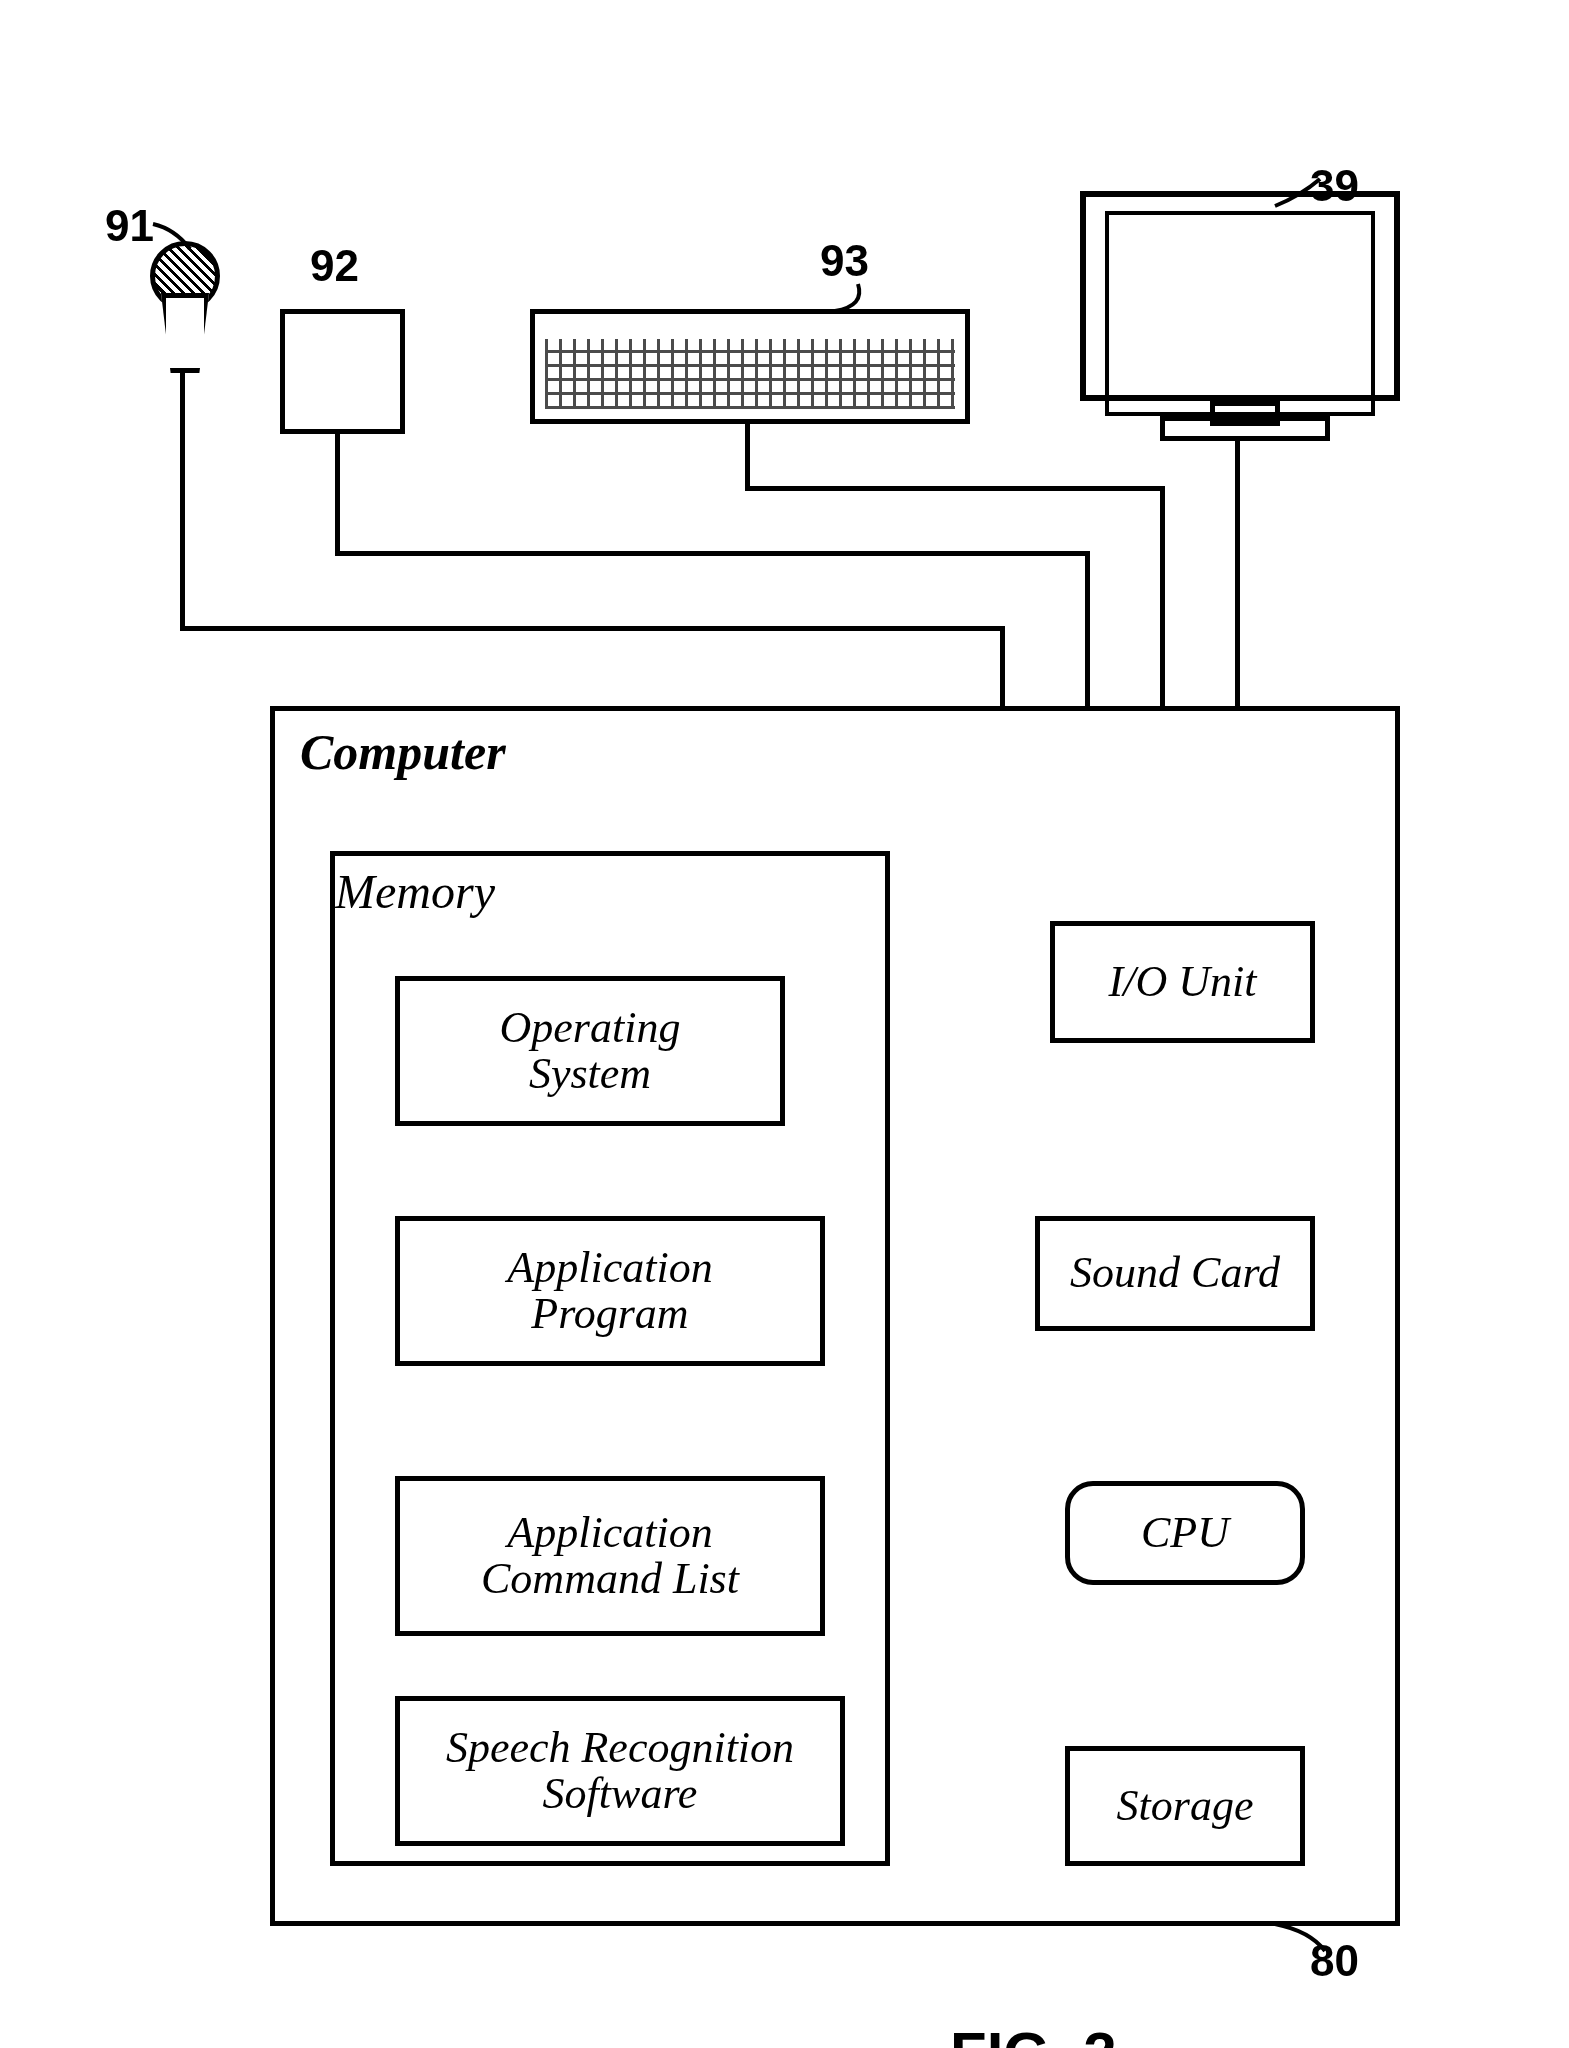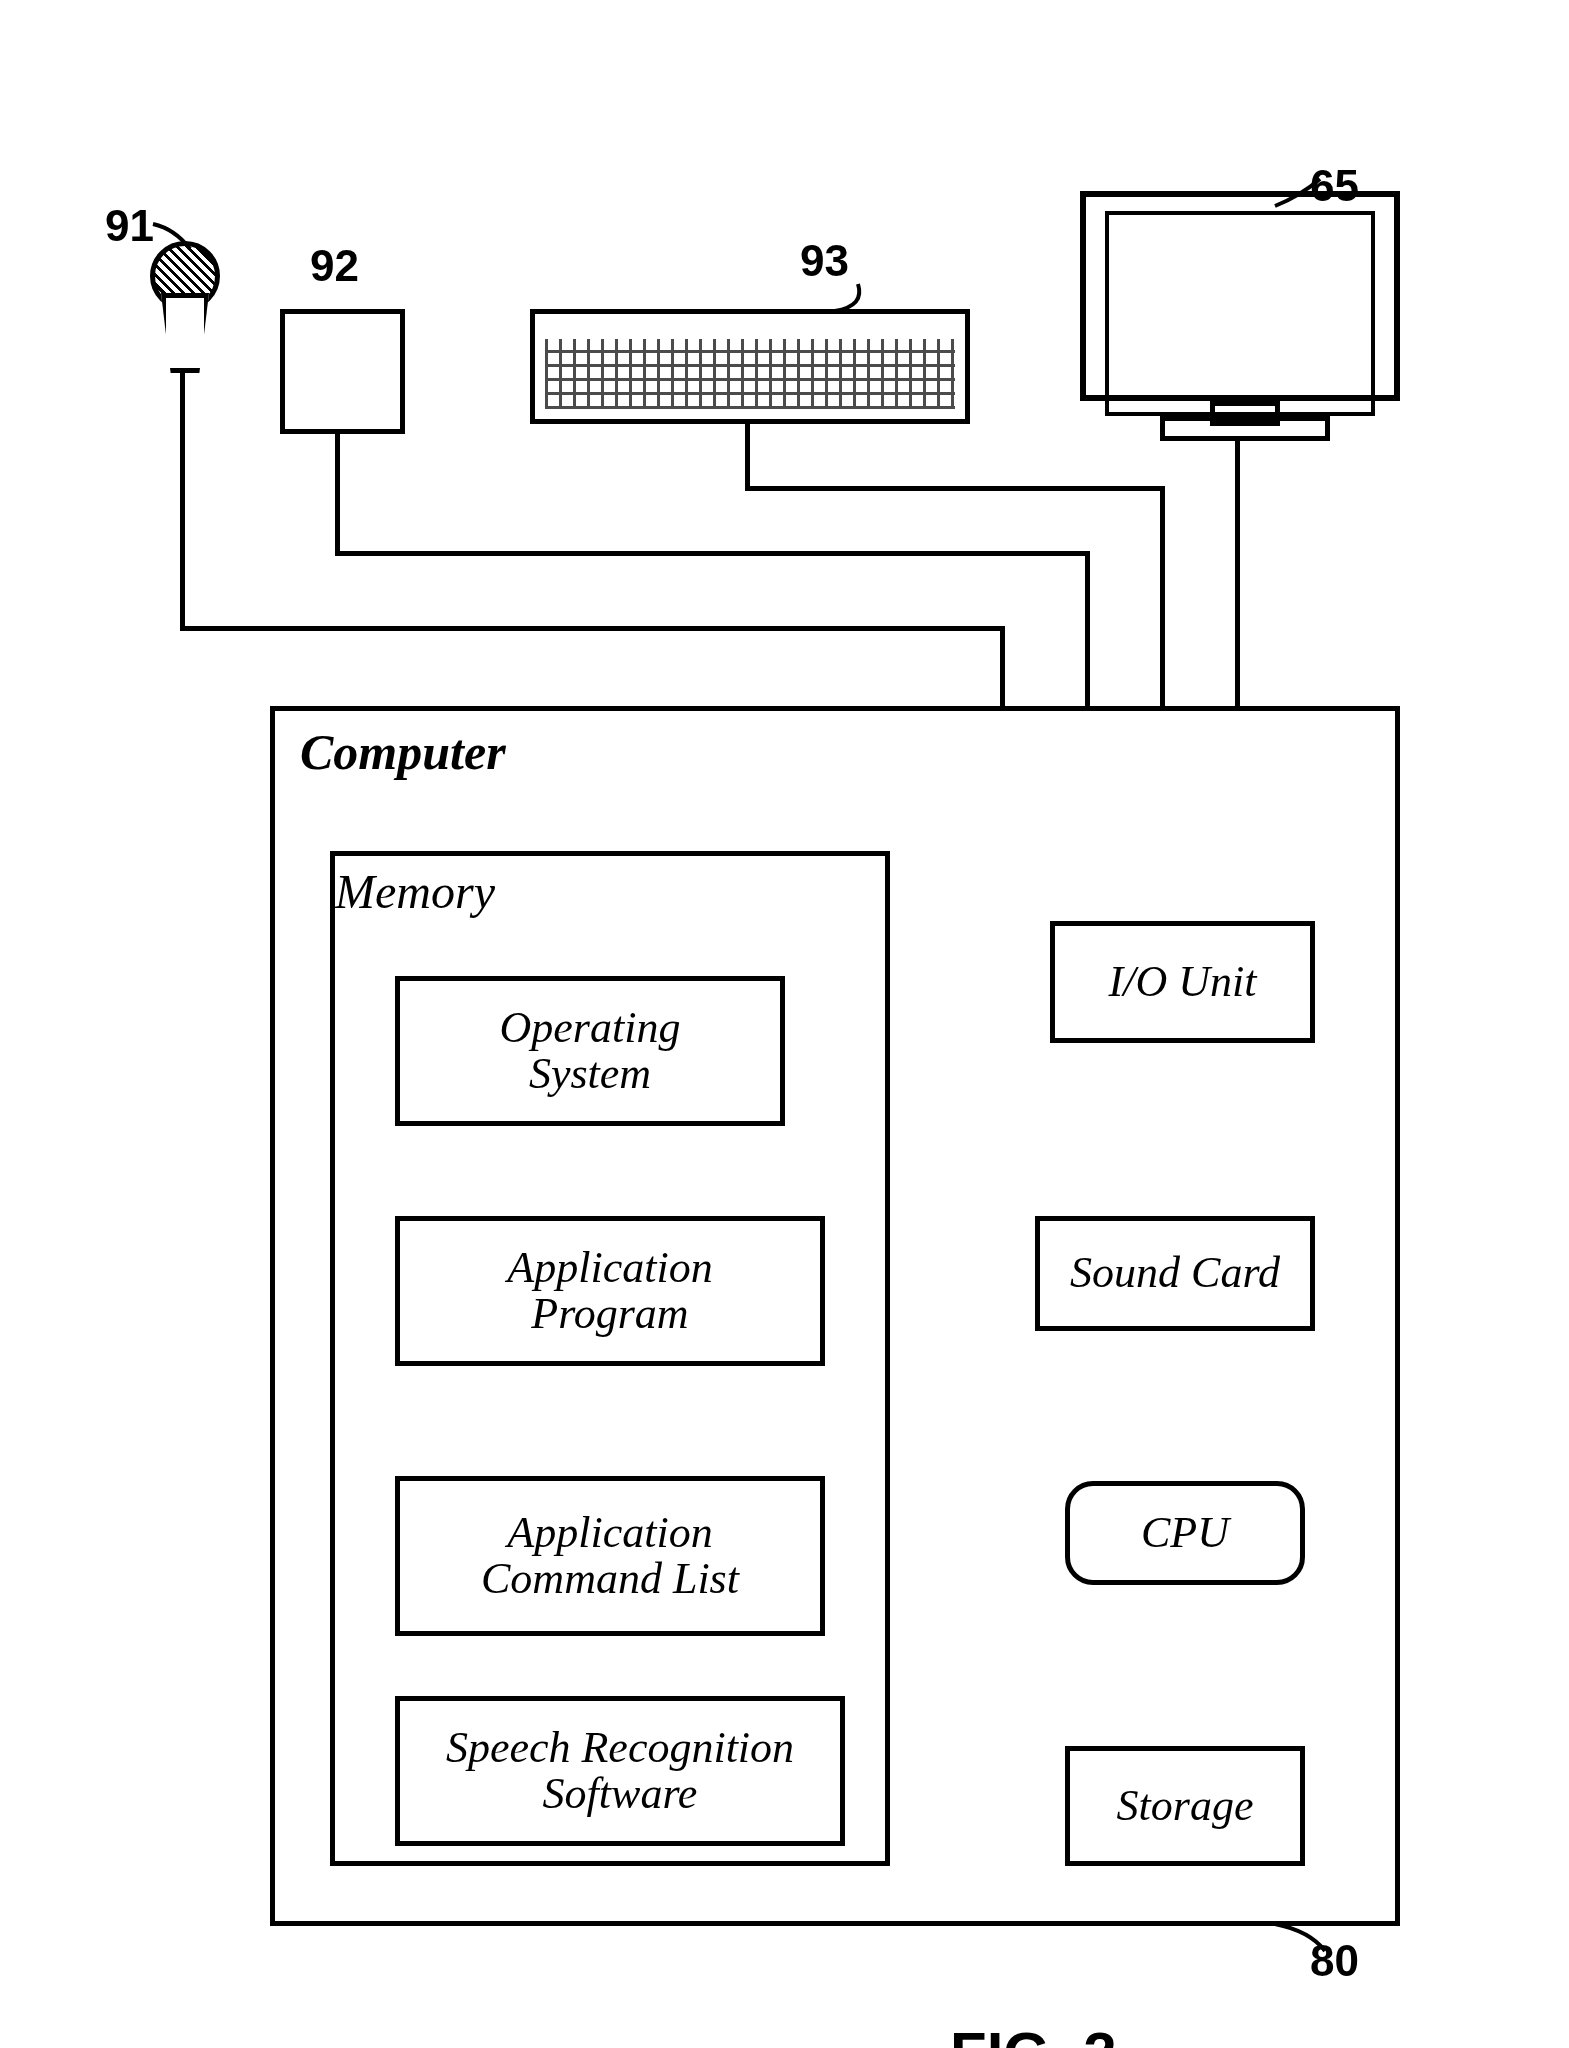--- a/index.html
+++ b/index.html
@@ -139,32 +139,32 @@
   </div>
   <div class="num" style="left:105px; top:175px;">91</div>
   <svg class="leadsvg" style="left:150px; top:195px;" width="50" height="40">
       <path d="M3 3 Q25 8 40 28" stroke="#000" stroke-width="4" fill="none"></path>
     </svg>
 
   <div class="mouse" style="left:280px; top:283px;"></div>
   <div class="num" style="left:310px; top:215px;">92</div>
 
   <div class="keyboard" style="left:530px; top:283px;"></div>
-  <div class="num" style="left:800px; top:210px;text-align:right;">93</div>
+  <div class="num" style="left:820px; top:210px;text-align:right;">93</div>
   <svg class="leadsvg" style="left:855px; top:255px;" width="60" height="40">
       <path d="M3 3 Q10 25 -20 30" stroke="#000" stroke-width="4" fill="none"></path>
     </svg>
 
   <div class="monitor" style="left:1080px; top:165px;">
     <div class="frame"></div>
       <div class="screen"></div>
       <div class="stand"></div>
       <div class="base"></div>
   </div>
-  <div class="num" style="left:1310px; top:135px;">65</div>
+  <div class="num" style="left:1310px; top:135px;">39</div>
   <svg class="leadsvg" style="left:1270px; top:150px;" width="60" height="40">
       <path d="M50 3 Q30 20 5 30" stroke="#000" stroke-width="4" fill="none"></path>
     </svg>
 
   <div class="box" style="left:270px; top:680px; width:1130px; height:1220px; justify-content:flex-start; align-items:flex-start; z-index:1;">
     <div class="title" style="left:25px; top:12px;">Computer</div>
   </div>
   <div class="num" style="left:1310px; top:1910px;">80</div>
   <svg class="leadsvg" style="left:1270px; top:1895px;" width="70" height="50">
       <path d="M55 30 Q40 10 5 3" stroke="#000" stroke-width="4" fill="none"></path>

